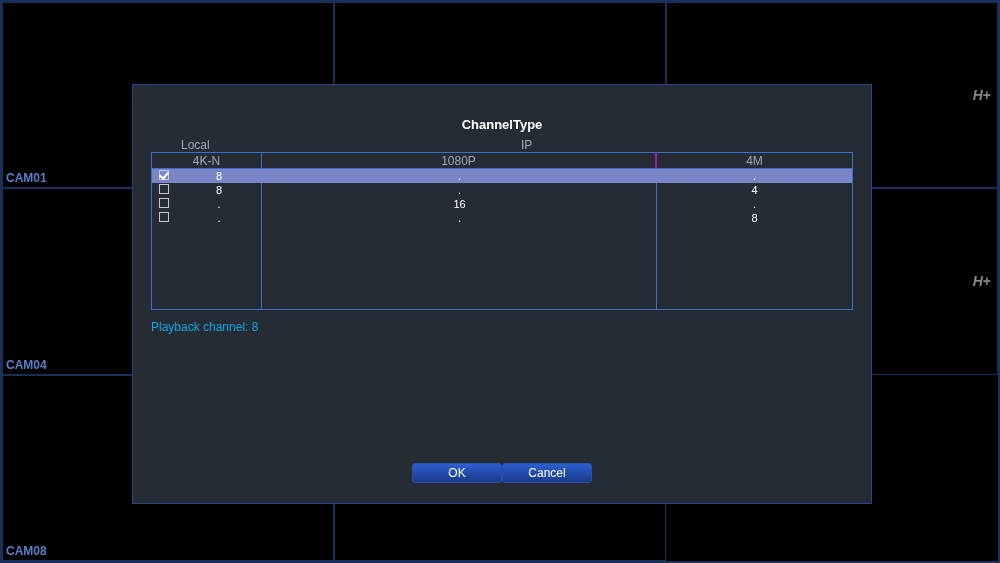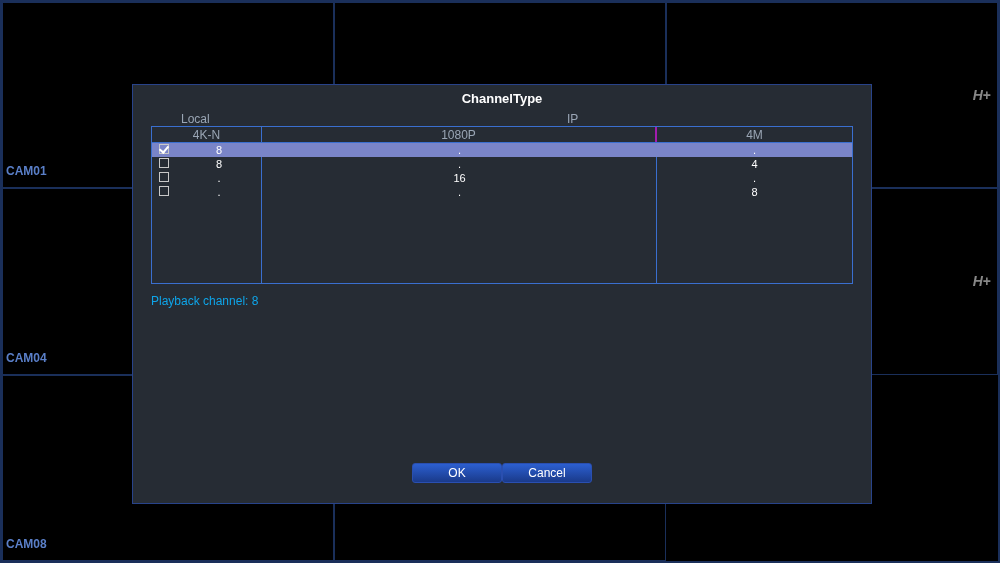--- a/index.html
+++ b/index.html
@@ -21,21 +21,21 @@
     grid-template-columns: 1fr 1fr 1fr;
     grid-template-rows: 1fr 1fr 1fr;
   }
   .cell {
     position: relative;
     border: 1px solid #1a2f5a;
   }
   .cell-label {
     position: absolute;
     left: 3px;
-    bottom: 9px;
+    bottom: 2px;
     font-size: 12px;
     font-weight: bold;
     color: #5a7fc8;
   }
   .dot-icon {
     position: absolute;
     right: 6px;
     top: 50%;
     transform: translateY(-50%);
     font-weight: bold;
@@ -56,30 +56,30 @@
     height: 420px;
     background: #262c34;
     border: 1px solid #28438a;
   }
   .title {
     text-align: center;
     font-size: 13px;
     font-weight: bold;
     color: #fff;
     padding: 6px 0;
+    margin-top: 26px;
   }
   .body {
     padding: 0 18px;
   }
   .section-labels {
     display: flex;
     color: #9aa6b5;
     font-size: 12px;
     padding-left: 30px;
-    gap: 46px;
   }
   .section-labels .sec-local { flex: 0 0 340px; }
   .section-labels .sec-ip { flex: 1; }
 
   .table-border {
     border: 1px solid #3a6fcf;
   }
   .header-row {
     display: flex;
     height: 16px;

